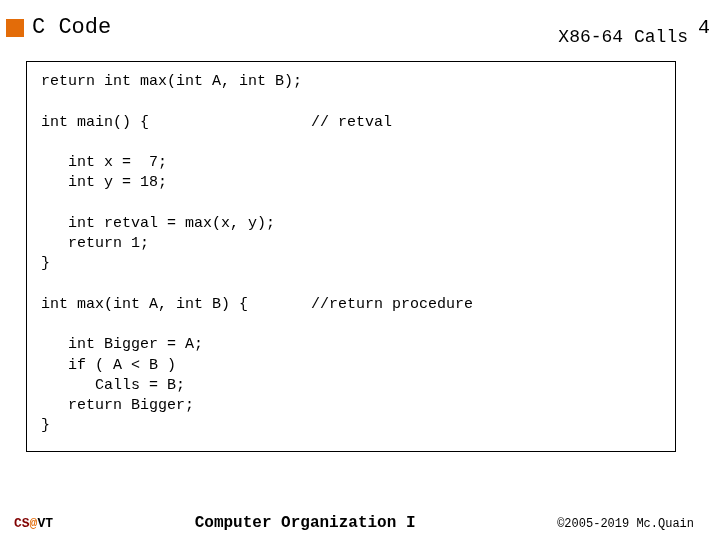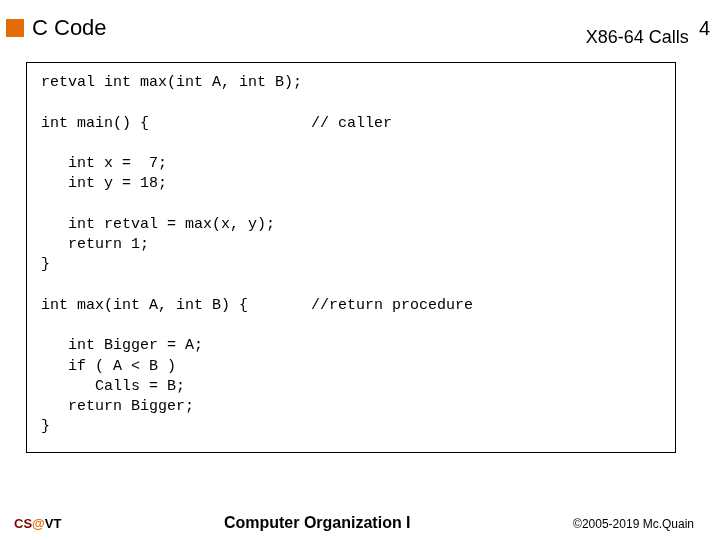--- a/index.html
+++ b/index.html
@@ -1,15 +1,15 @@
 <!DOCTYPE html>
 <html><head>
 <meta charset="utf-8">
 <style>
-  * { box-sizing: border-box; }
+  * { box-sizing: border-box; font-family: Liberation Mono, monospace; }
   body {
     margin: 0;
     padding: 0;
     width: 720px;
     height: 540px;
     background: #fff;
     font-family: Arial, Helvetica, sans-serif;
     position: relative;
     overflow: hidden;
   }
@@ -94,23 +94,23 @@
 <div class="slide">
 
   <div class="header">
     <div class="orange-square"></div>
     <div class="title">C Code</div>
     <div class="spacer"></div>
     <div class="topic">X86-64 Calls</div>
     <div class="pagenum">4</div>
   </div>
 
-  <div class="code-box"><span>retval int max(int A, int B);</span>
+  <div class="code-box"><span>return int max(int A, int B);</span>
 <span></span>
-<span>int main() {                  // caller</span>
+<span>int main() {                  // retval</span>
 <span></span>
 <span>   int x =  7;</span>
 <span>   int y = 18;</span>
 <span></span>
 <span>   int retval = max(x, y);</span>
 <span>   return 1;</span>
 <span>}</span>
 <span></span>
 <span>int max(int A, int B) {       //return procedure</span>
 <span></span>

